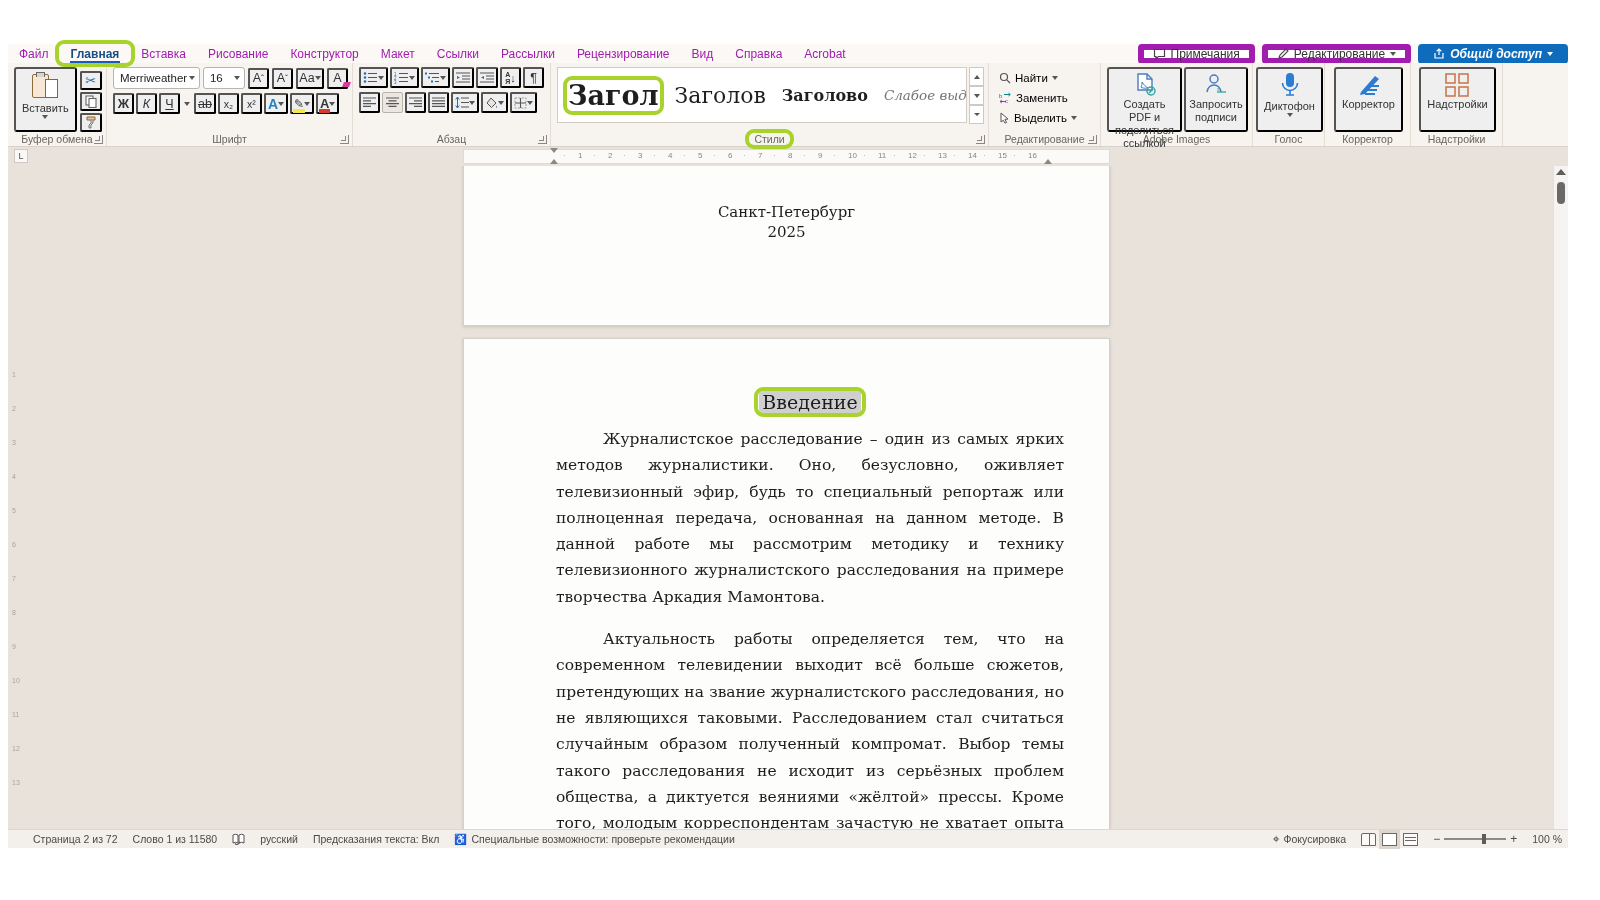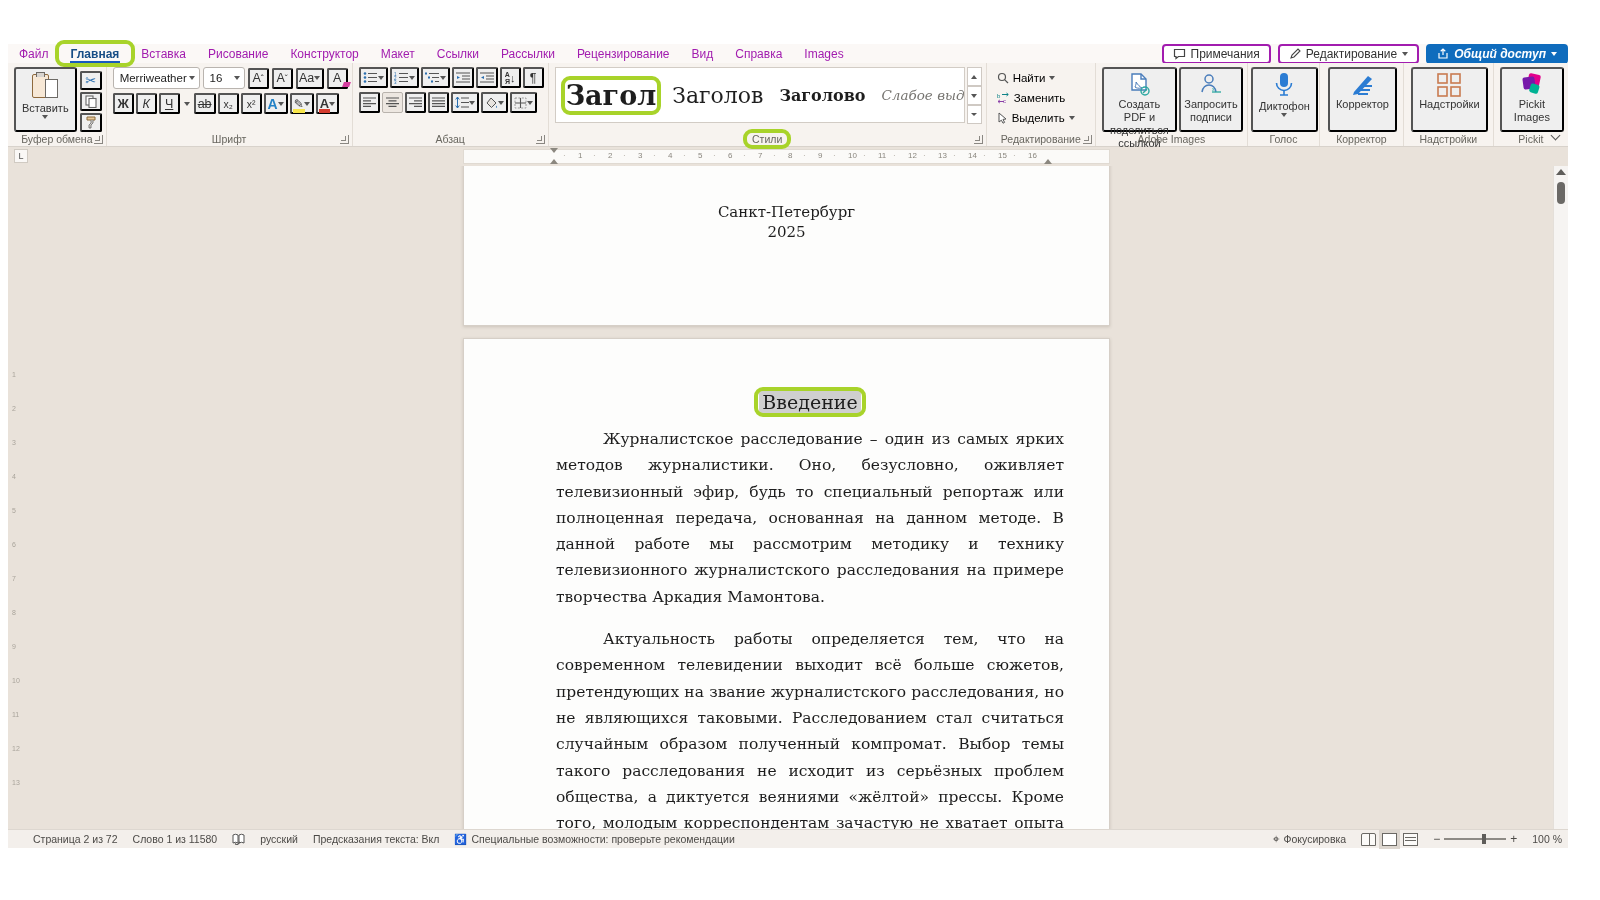--- a/index.html
+++ b/index.html
@@ -12,21 +12,21 @@
     display:flex; align-items:center; justify-content:space-between; background:#fbf8f6; }
   .tabs { display:flex; align-items:center; height:100%; }
   .tab { position:relative; padding:0 11px; font-size:12px; color:#a21caf; cursor:default;
     height:100%; display:flex; align-items:center; }
   .tab.active { color:#174d85; font-weight:700; }
   .tab.active::before { content:''; position:absolute; left:10px; right:10px; bottom:-1px;
     height:3px; background:var(--accent-blue,#185abd); }
   .annotated::after { content:''; position:absolute; inset:-4px -5px; border:4px solid var(--annotation-green,#a8d32a);
     border-radius:9px; pointer-events:none; z-index:5; }
   .tr-buttons { display:flex; gap:7px; align-items:center; }
-  .tr-btn { display:flex; align-items:center; gap:5px; border:2px solid #a21caf; background:#fff;
+  .tr-btn { display:flex; align-items:center; gap:5px; border:6px solid #a21caf; background:#fff;
     border-radius:4px; font-size:12px; padding:2px 9px; height:20px; color:#333; }
   .tr-btn.share { background:var(--share-blue,#0f6cbd); border-color:var(--share-blue,#0f6cbd); color:#fff; font-weight:600;font-style:italic; }
   .dd { width:0; height:0; border-left:3.5px solid transparent; border-right:3.5px solid transparent;
     border-top:4px solid #555; display:inline-block; }
   .tr-btn.share .dd { border-top-color:#fff; }
 
   
   .ribbon { position:absolute; left:8px; right:32px; top:63px; height:84px; background:#f7f3ef;
     border-bottom:1px solid #d8d2cb; display:flex; }
   .rgroup { position:relative; border-right:1px solid #e3ddd6; padding:4px 4px 14px 6px; flex-shrink:1; }
@@ -167,21 +167,21 @@
         <div class="tab active annotated">Главная</div>
         <div class="tab">Вставка</div>
         <div class="tab">Рисование</div>
         <div class="tab">Конструктор</div>
         <div class="tab">Макет</div>
         <div class="tab">Ссылки</div>
         <div class="tab">Рассылки</div>
         <div class="tab">Рецензирование</div>
         <div class="tab">Вид</div>
         <div class="tab">Справка</div>
-        <div class="tab">Images</div>
+        <div class="tab">Acrobat</div>
       </div>
     <div class="tr-buttons">
       <button class="tr-btn">
         <span class="svgi">
           <svg width="13" height="12" viewBox="0 0 13 12">
               <path d="M1.5 1.5h10v7h-6l-2.5 2v-2h-1.5z" fill="none" stroke="#444" stroke-width="1.2"></path>
             </svg>
         </span>
         <span>Примечания</span>
       </button>
@@ -555,36 +555,20 @@
               <rect x="15" y="2" width="9" height="9" fill="none" stroke="#c97b50" stroke-width="1.6"></rect>
               <rect x="2" y="15" width="9" height="9" fill="none" stroke="#c97b50" stroke-width="1.6"></rect>
               <rect x="15" y="15" width="9" height="9" fill="none" stroke="#c97b50" stroke-width="1.6"></rect>
             </svg>
           </span>
         <span>Надстройки</span>
       </button>
       <span class="rgroup-label">Надстройки</span>
     </div>
 
-    <div class="rgroup g-pickit center" style="border-right:none;">
-      <button class="bigbtn">
-        <span class="svgi">
-            <svg width="26" height="26" viewBox="0 0 26 26">
-              <rect x="9" y="2" width="12" height="12" rx="2" transform="rotate(12 15 8)" fill="#e3008c"></rect>
-              <rect x="4" y="5" width="12" height="12" rx="2" transform="rotate(-8 10 11)" fill="#7719aa"></rect>
-              <rect x="11" y="12" width="9" height="9" rx="2" transform="rotate(18 15 16)" fill="#00b294"></rect>
-            </svg>
-          </span>
-        <span>Pickit Images</span>
-      </button>
-      <span class="rgroup-label">Pickit</span>
-      <span class="chev-collapse">
-          <i class="chev"></i>
-        </span>
-    </div>
   </div>
 
   <div class="ruler-row">
     <div class="tabsel">L</div>
     <div class="h-ruler">
       <i class="ind-left"></i>
       <i class="ind-left2"></i>
       <i class="ind-right"></i>
     <span style="left: 114px;">1</span>
         <span class="dot" style="left: 99px;">·</span>

